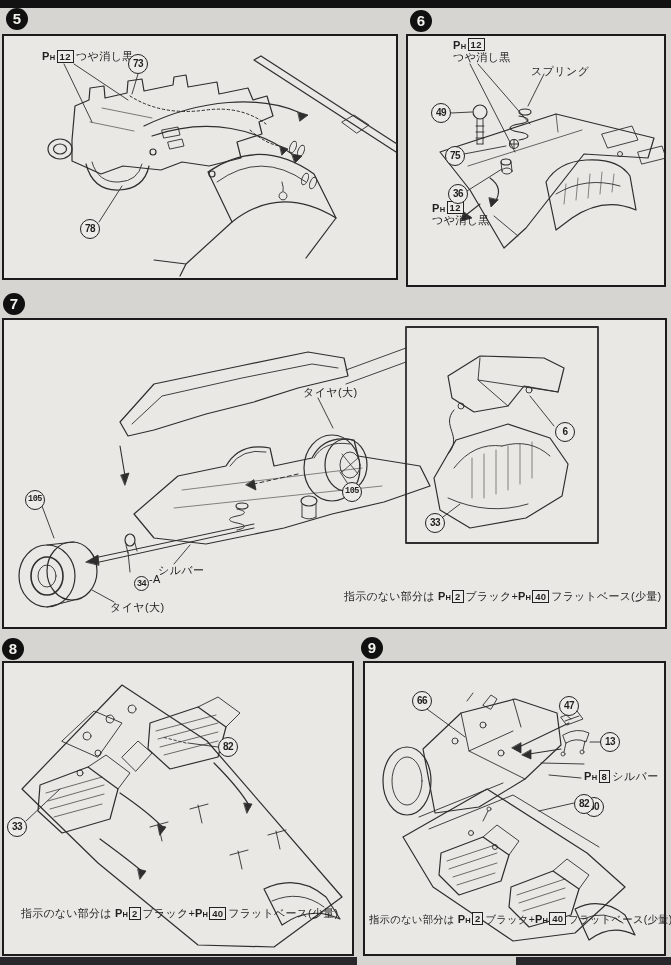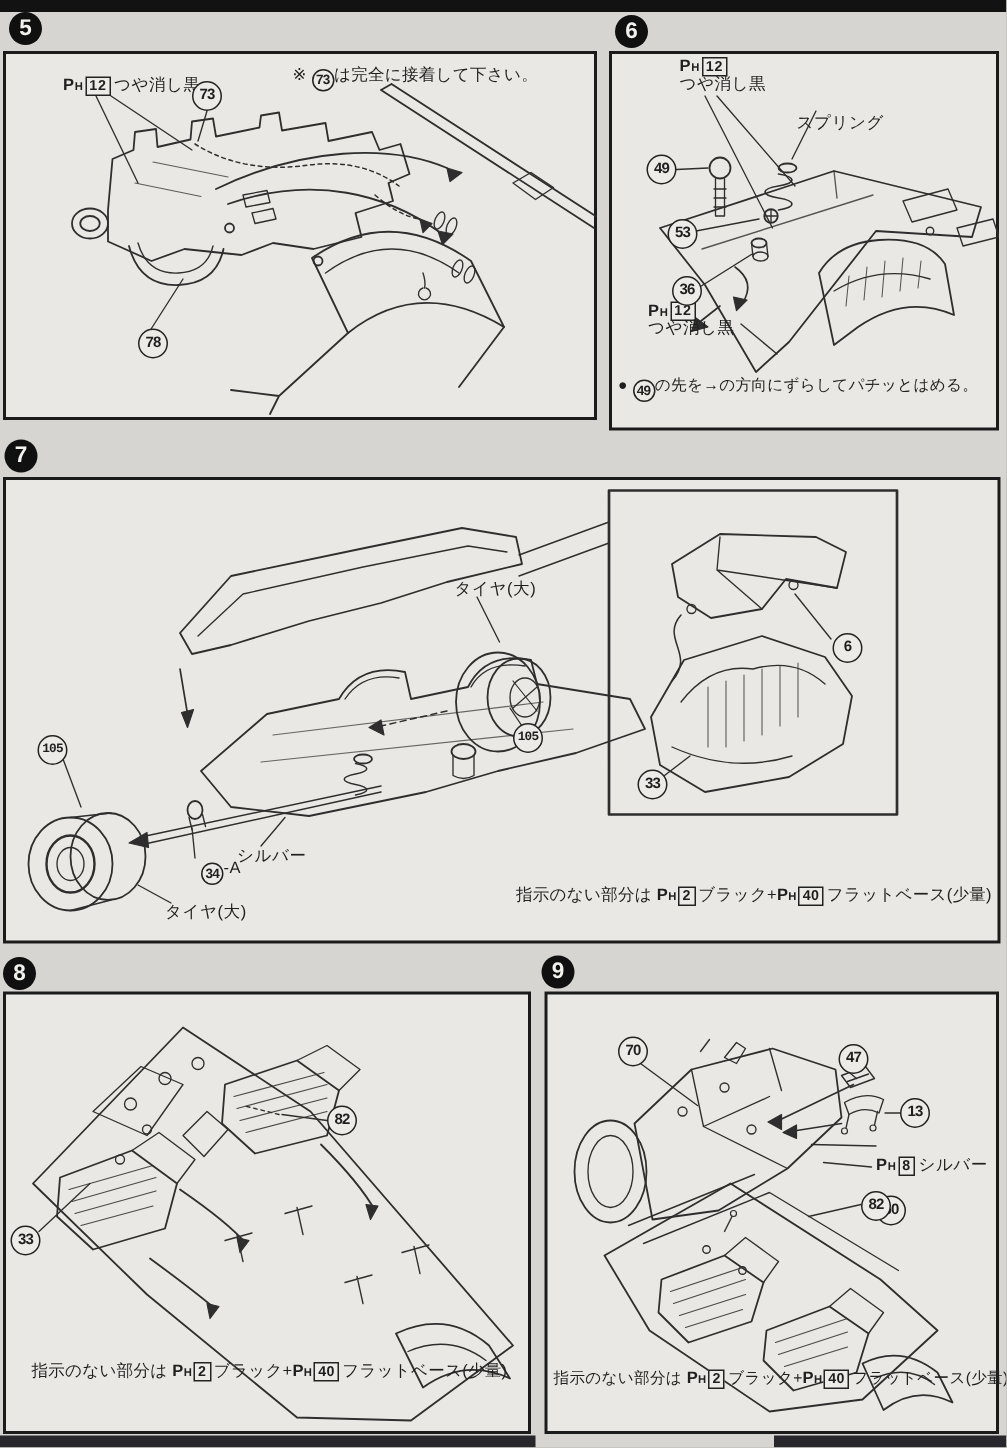--- a/index.html
+++ b/index.html
@@ -62,26 +62,22 @@
       <path d="M206,138 Q258,102 312,140 L334,184 Q278,150 230,188 Z"></path>
       <path d="M215,148 Q259,116 304,148" stroke-width="0.9"></path>
       <path d="M230,188 L184,230 L152,226 M334,184 L304,224 M184,230 L178,242"></path>
       <circle cx="151" cy="118" r="3"></circle>
       <circle cx="210" cy="140" r="3"></circle>
     </g>
   </svg>
   <div class="lbl" style="left:42px;top:49px">
     <span class="php">P</span><span class="phh">H</span><span class="pbox">12</span><span>つや消し黒</span>
   </div>
-  <div class="note" style="left:195px;top:42px">
-    <span>※</span>
-    <span class="ic">73</span><span>は完全に接着して下さい。</span>
-  </div>
   <div class="co" style="left:128px;top:54px">73</div>
-  <div class="co" style="left:92px;top:219px">78</div>
+  <div class="co" style="left:80px;top:219px">78</div>
 
   <div class="badge" style="left:410px;top:10px">6</div>
   <div class="panel" style="left:406px;top:34px;width:260px;height:253px"></div>
   <svg class="art" style="left:406px;top:34px" width="260" height="253" viewBox="0 0 260 253">
     <g fill="none" stroke="#2e2e2e" stroke-width="1.2" stroke-linejoin="round" stroke-linecap="round">
       <path d="M64,30 L109,118 M72,30 L124,90" stroke-width="0.9"></path>
       <path d="M138,40 L122,72" stroke-width="0.9"></path>
       <path d="M45,79 L66,78 M58,120 L100,112 M61,157 L96,135" stroke-width="0.9"></path>
       <circle cx="74" cy="78" r="7"></circle>
       <path d="M71,85 L71,110 M77,85 L77,110 M71,110 h6 M70,92 h8 M70,98 h8 M70,104 h8" stroke-width="0.9"></path>
@@ -103,32 +99,28 @@
       <path d="M140,148 Q152,128 180,126 Q212,124 224,142 L230,176 Q198,162 166,184 L150,196 Z"></path>
       <path d="M150,160 Q180,142 214,152" stroke-width="0.9"></path>
       <path d="M160,150 l-2,20 M172,144 l-2,22 M184,140 l-2,24 M196,138 l-2,22 M208,140 l-2,18" stroke-width="0.7" opacity="0.8"></path>
       <path d="M88,182 L112,202" stroke-width="0.9"></path>
     </g>
   </svg>
   <div class="lbl lbl2" style="left:453px;top:38px">
     <span class="php">P</span><span class="phh">H</span><span class="pbox">12</span><br>
     <span>つや消し黒</span>
   </div>
-  <div class="lbl" style="left:531px;top:74px">スプリング</div>
+  <div class="lbl" style="left:531px;top:64px">スプリング</div>
   <div class="lbl lbl2" style="left:432px;top:201px">
     <span class="php">P</span><span class="phh">H</span><span class="pbox">12</span><br>
     <span>つや消し黒</span>
   </div>
   <div class="co" style="left:431px;top:103px">49</div>
-  <div class="co" style="left:445px;top:146px">53</div>
+  <div class="co" style="left:445px;top:146px">75</div>
   <div class="co" style="left:448px;top:184px">36</div>
-  <div class="note sm" style="left:412px;top:250px">
-    <span>●</span>
-    <span class="ic">49</span><span>の先を→の方向にずらしてパチッとはめる。</span>
-  </div>
 
   <div class="badge" style="left:3px;top:293px">7</div>
   <div class="panel" style="left:2px;top:318px;width:665px;height:311px"></div>
   <svg class="art" style="left:2px;top:318px" width="665" height="311" viewBox="0 0 665 311">
     <g fill="none" stroke="#2e2e2e" stroke-width="1.2" stroke-linejoin="round" stroke-linecap="round">
       <rect x="404" y="9" width="192" height="216" stroke-width="1.8"></rect>
 
       <path d="M118,104 L152,66 L238,48 L306,34 L342,40 L346,58 L296,70 L252,84 L204,96 L152,112 L126,118 Z"></path>
       <path d="M130,106 L160,78 L240,60 L310,46 L336,50" stroke-width="0.9"></path>
       <path d="M344,52 L404,30 M344,66 L404,44" stroke-width="0.9"></path>
@@ -286,21 +278,21 @@
       <path d="M220,258 q22,-10 40,4" stroke-width="0.9"></path>
 
       <path d="M64,48 L102,76" stroke-width="0.9"></path>
       <path d="M202,53 L208,58" stroke-width="0.9"></path>
       <path d="M237,81 L227,81" stroke-width="0.9"></path>
       <path d="M221,103 L178,102" stroke-width="0.9"></path>
       <path d="M218,117 L186,114" stroke-width="0.9"></path>
       <path d="M211,142 L176,150" stroke-width="0.9"></path>
     </g>
   </svg>
-  <div class="co" style="left:412px;top:691px">70</div>
+  <div class="co" style="left:412px;top:691px">66</div>
   <div class="co" style="left:559px;top:696px">47</div>
   <div class="co" style="left:600px;top:732px">13</div>
   <div class="co" style="left:584px;top:797px">60</div>
   <div class="co" style="left:574px;top:794px">82</div>
   <div class="lbl" style="left:584px;top:769px">
     <span class="php">P</span><span class="phh">H</span><span class="pbox">8</span><span>シルバー</span>
   </div>
   <div class="note sm" style="left:369px;top:912px">
     <span>指示のない部分は</span>
     <span class="php">P</span><span class="phh">H</span><span class="pbox">2</span><span>ブラック+</span><span class="php">P</span><span class="phh">H</span><span class="pbox">40</span><span>フラットベース(少量)</span>

